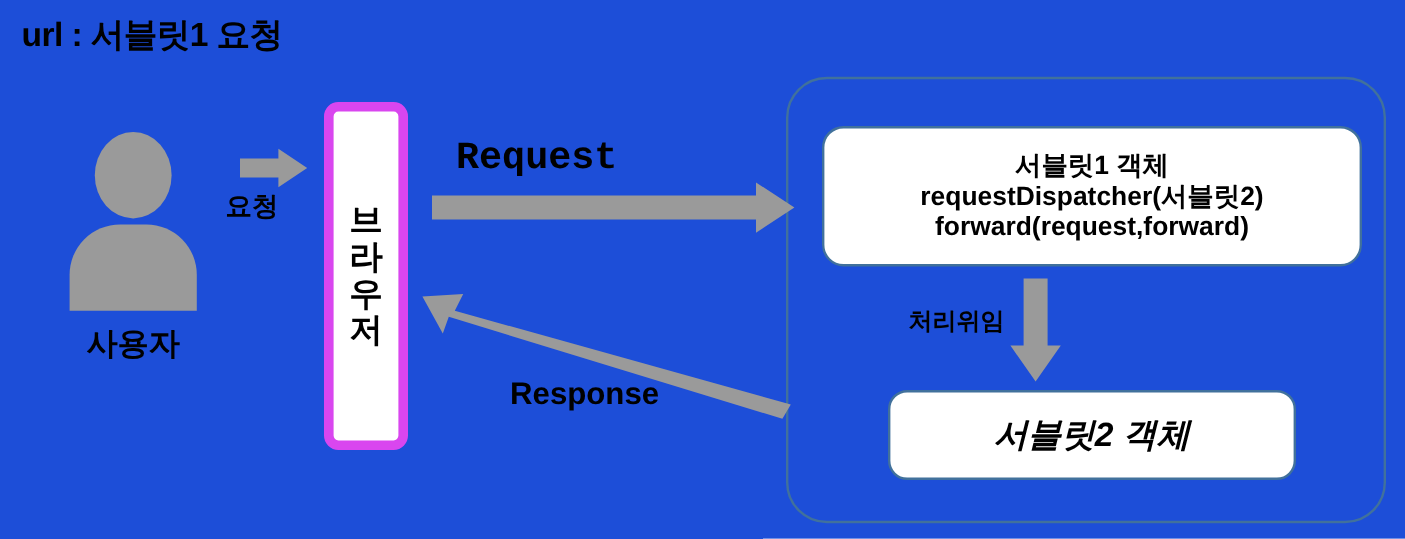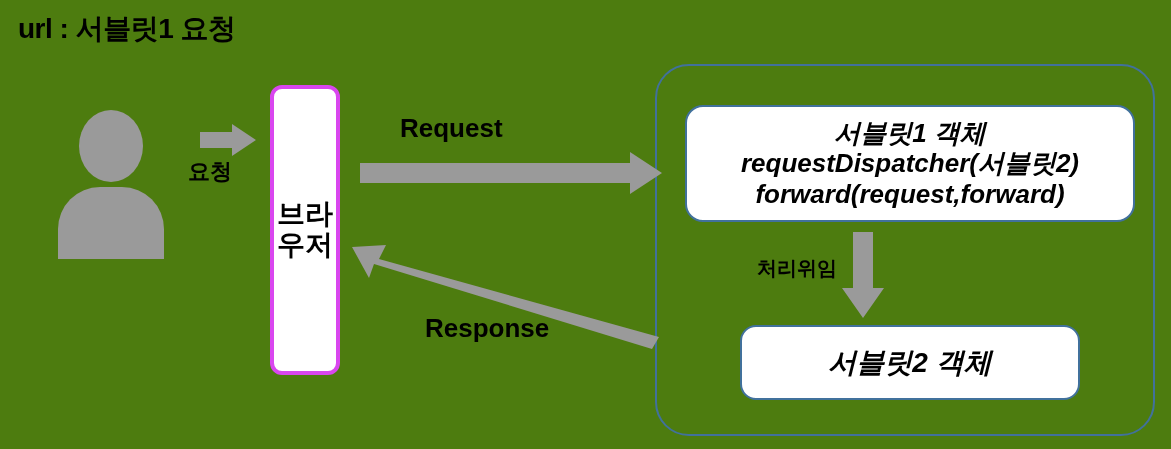--- a/index.html
+++ b/index.html
@@ -7,21 +7,21 @@
     padding: 0;
     background: #ffffff;
   }
   body {
     font-family: "Liberation Sans", "DejaVu Sans", sans-serif;
   }
   #canvas {
     position: relative;
     width: 1171px;
     height: 449px;
-    background: #4d7c0f;
+    background: #1d4ed8;
     overflow: hidden;
   }
 
   
   .title {
     position: absolute;
     left: 18px;
     top: 10px;
     font-size: 28px;
     font-weight: bold;
@@ -74,21 +74,21 @@
   }
   #user-label span { display: block; }
 
   
   #browser-box {
     position: absolute;
     left: 270px;
     top: 85px;
     width: 70px;
     height: 290px;
-    border: 4px solid #d946ef;
+    border: 8px solid #d946ef;
     border-radius: 12px;
     background: #ffffff;
     box-sizing: border-box;
   }
   #browser-label {
     position: absolute;
     left: 0;
     right: 0;
     top: 50%;
     transform: translateY(-50%);
@@ -131,26 +131,25 @@
     border: 2px solid #41719c;
     border-radius: 18px;
     background: #ffffff;
     box-sizing: border-box;
     display: flex;
     flex-direction: column;
     align-items: center;
     justify-content: center;
   }
   #servlet1-box .line {
-    font-size: 26px;
+    font-size: 22px;
     font-weight: bold;
     color: #000;
     line-height: 1.16;
     white-space: nowrap;
-    font-style: italic;
   }
 
   
   #servlet2-box {
     position: absolute;
     left: 740px;
     top: 325px;
     width: 340px;
     height: 75px;
     border: 2px solid #41719c;
@@ -173,37 +172,38 @@
   #arrow-layer {
     position: absolute;
     left: 0;
     top: 0;
     width: 1171px;
     height: 449px;
     pointer-events: none;
   }
 
   
-  #request-label   { left: 400px; top: 115px; font-size: 26px; }
+  #request-label   { left: 380px; top: 115px; font-size: 32px; font-family: Liberation Mono, monospace; }
   #response-label  { left: 425px; top: 315px; font-size: 26px; }
   #yocheong-label  { left: 188px; top: 160px; font-size: 22px; }
   #delegate-label  { left: 757px; top: 230px; font-size: 20px; margin-top: 28px; }
 </style>
 </head>
 <body>
 
 <div id="canvas">
 
   <div class="title">url : 서블릿1 요청</div>
 
   <div id="user-figure">
     <div id="user-head"></div>
     <div id="user-body"></div>
   </div>
   <div class="lbl" id="user-label">
+    <span>사용자</span>
   </div>
 
   <div id="browser-box">
     <div id="browser-label">
       <span>브라</span>
       <span>우저</span>
     </div>
   </div>
 
   <div id="container-box"></div>

